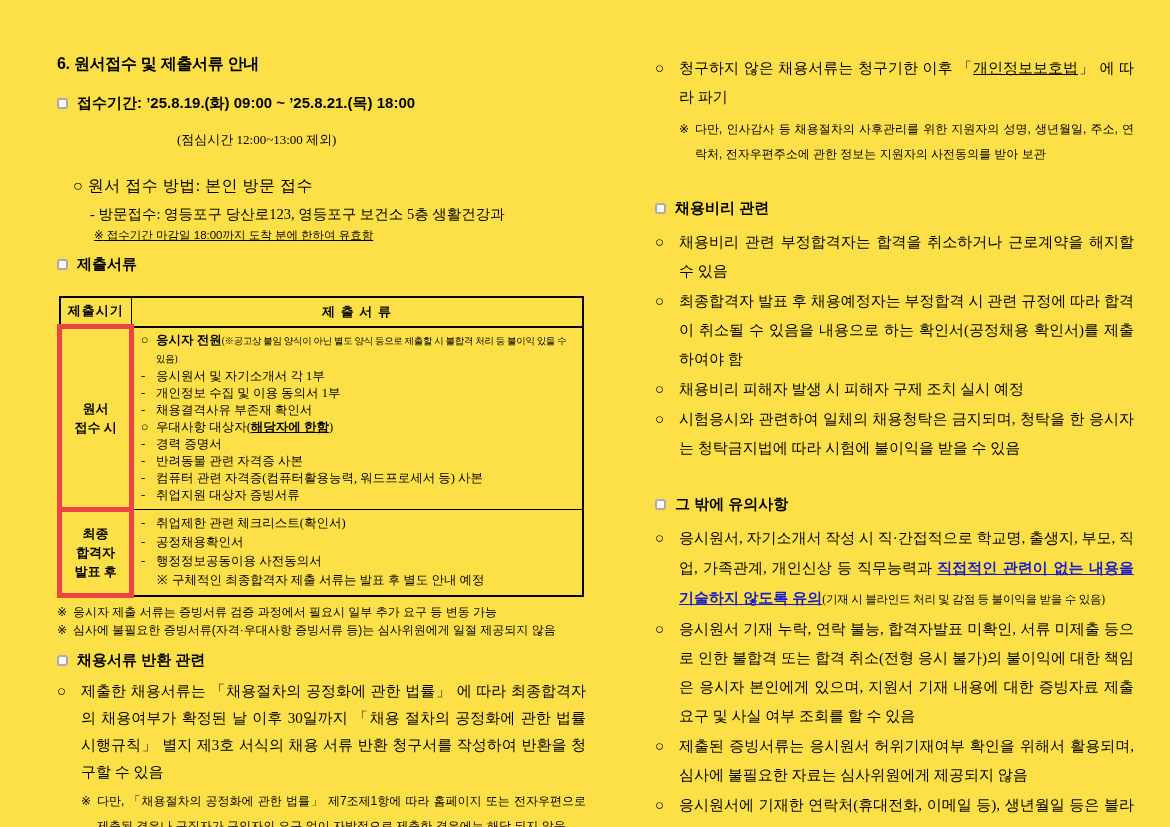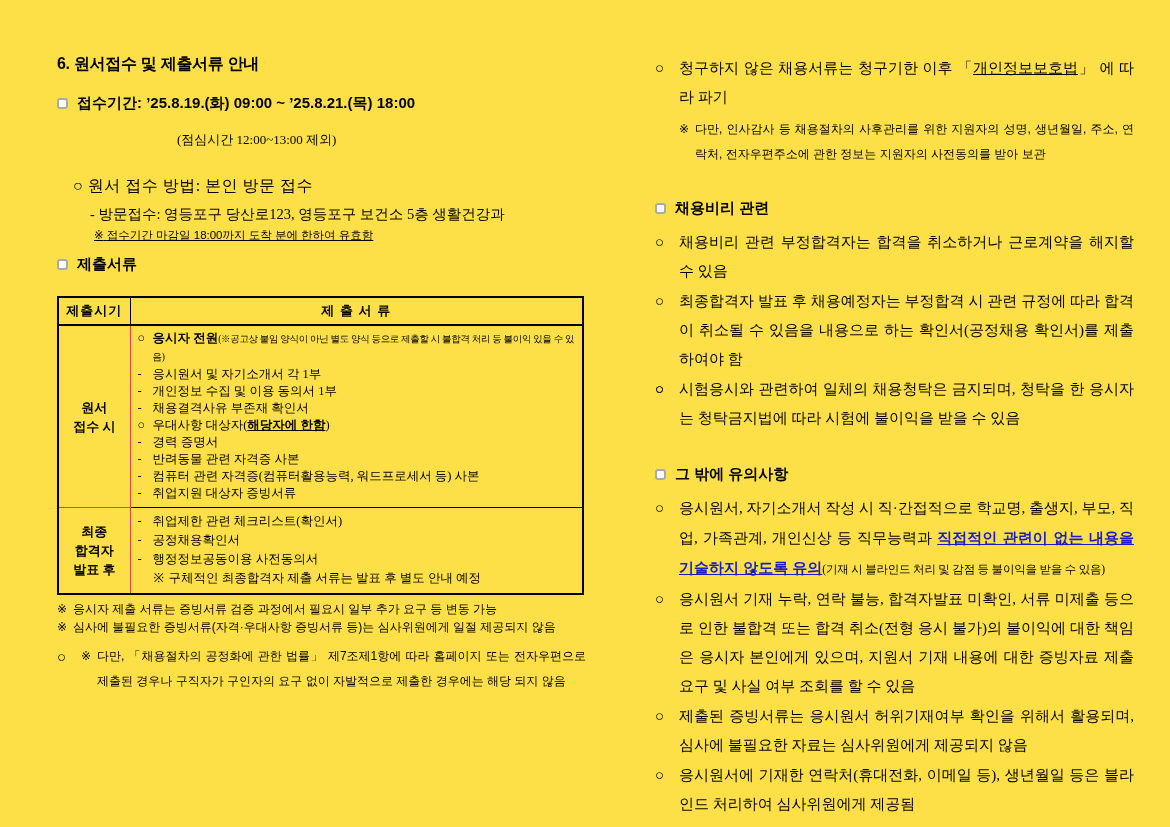--- a/index.html
+++ b/index.html
@@ -48,21 +48,21 @@
     table-layout:fixed;
   }
   table.docs th {
     border:1px solid #000; border-bottom:2.5px solid #000;
     font-size:13px; padding:4px 2px;
     font-family:"Liberation Sans","DejaVu Sans",sans-serif;
     letter-spacing:1px;
   }
   th.c-time { width:72px; }
   td.time {
-    border:1px solid #ef4444; text-align:center; vertical-align:middle;
+    border:5px solid #ef4444; text-align:center; vertical-align:middle;
     font-weight:bold; font-size:13px; line-height:19px;
   }
   td.items { border:1px solid #000; padding:4px 6px 5px 7px; vertical-align:top; }
   .itm { display:flex; font-size:12.5px; line-height:17px; }
   .row2 .itm { line-height:19px; }
   .itm .mk { width:15px; flex:none; }
   .itm.indent { padding-left:16px; }
   .itm-strong { font-weight:bold; }
   .itm-note { font-size:9.5px; letter-spacing:-0.3px; }
   .emph-bu { font-weight:bold; text-decoration:underline; }
@@ -221,23 +221,28 @@
     <div class="tbl-note">
       <span class="mk">※</span>
       <span>응시자 제출 서류는 증빙서류 검증 과정에서 필요시 일부 추가 요구 등 변동 가능</span>
     </div>
     <div class="tbl-note">
       <span class="mk">※</span>
       <span>심사에 불필요한 증빙서류(자격·우대사항 증빙서류 등)는 심사위원에게 일절 제공되지 않음</span>
     </div>
 
 
-
-    <div class="o-para">
-      <span class="mk">○</span>
+    <div class="h-sq return-h">
+      <span class="sq"></span>
+      <span>채용서류 반환 관련</span>
+    </div>
+
+    <div class="o-para">
+      <span class="mk">○</span>
+      <span>제출한 채용서류는 「채용절차의 공정화에 관한 법률」 에 따라 최종합격자의 채용여부가 확정된 날 이후 30일까지 「채용 절차의 공정화에 관한 법률 시행규칙」 별지 제3호 서식의 채용 서류 반환 청구서를 작성하여 반환을 청구할 수 있음</span>
     </div>
 
     <div class="ref-para">
       <span class="mk">※</span>
       <span>다만, 「채용절차의 공정화에 관한 법률」  제7조제1항에 따라 홈페이지 또는 전자우편으로 제출된 경우나 구직자가 구인자의 요구 없이 자발적으로 제출한 경우에는 해당 되지 않음</span>
     </div>
 
   </div>
 
   <div class="col col-right">
@@ -260,20 +265,21 @@
     <div class="o-para">
       <span class="mk">○</span>
       <span>채용비리 관련 부정합격자는 합격을 취소하거나 근로계약을 해지할 수 있음</span>
     </div>
     <div class="o-para">
       <span class="mk">○</span>
       <span>최종합격자 발표 후 채용예정자는 부정합격 시 관련 규정에 따라 합격이 취소될 수 있음을 내용으로 하는 확인서(공정채용 확인서)를 제출하여야 함</span>
     </div>
     <div class="o-para">
       <span class="mk">○</span>
+      <span>채용비리 피해자 발생 시 피해자 구제 조치 실시 예정</span>
     </div>
     <div class="o-para">
       <span class="mk">○</span>
       <span>시험응시와 관련하여 일체의 채용청탁은 금지되며, 청탁을 한 응시자는 청탁금지법에 따라 시험에 불이익을 받을 수 있음</span>
     </div>
 
     <div class="h-sq gap-lg">
       <span class="sq"></span>
       <span>그 밖에 유의사항</span>
     </div>

